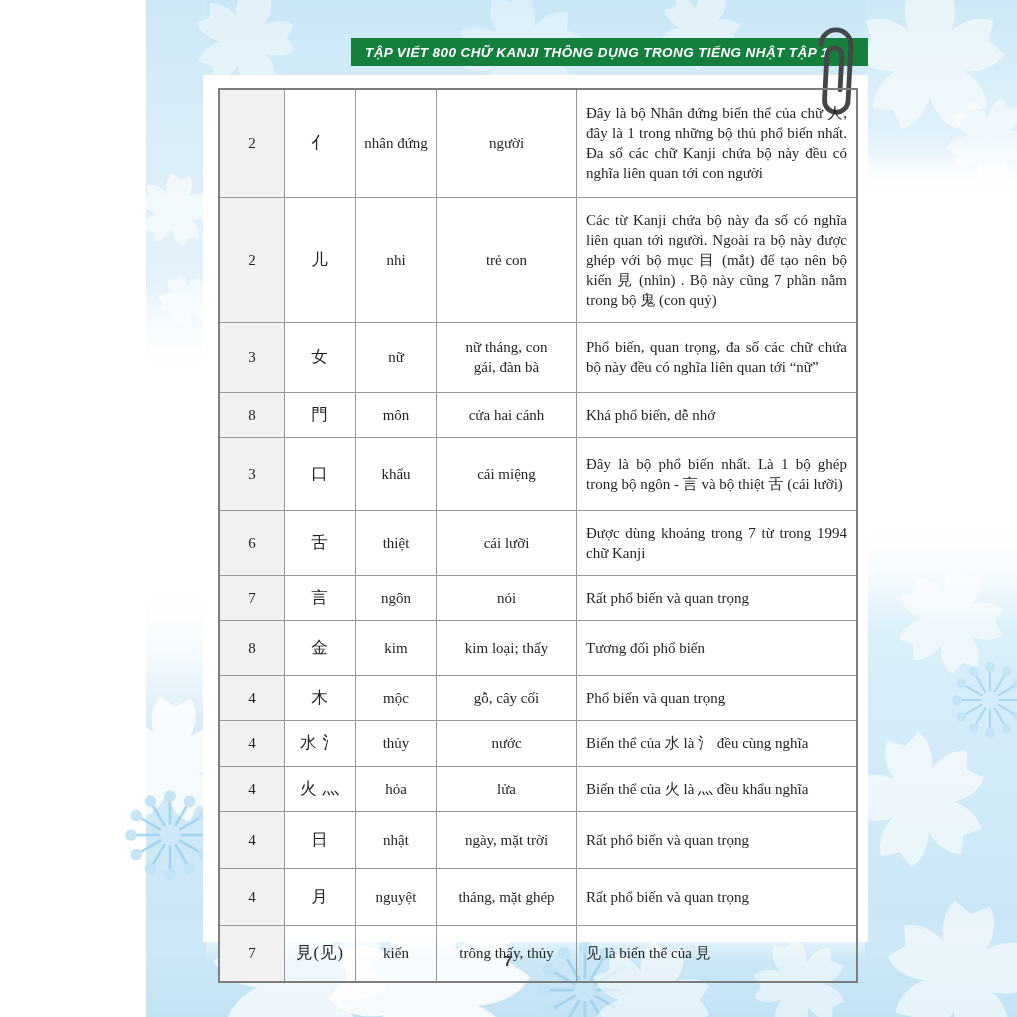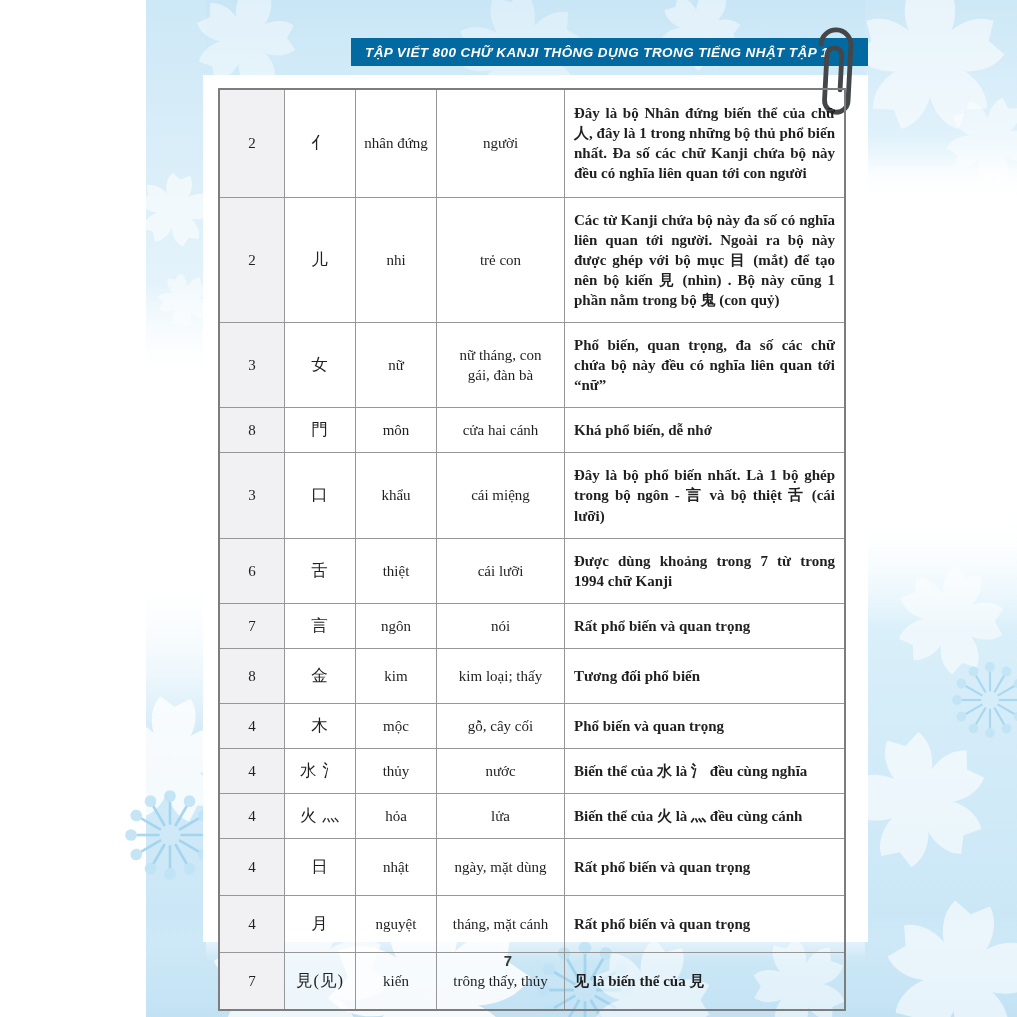--- a/index.html
+++ b/index.html
@@ -11,42 +11,42 @@
   .canvas{position:absolute;inset:0;width:1017px;height:1017px;}
   .backdrop{position:absolute;left:0;top:0;width:1017px;height:1017px;}
   
   .page{
     position:absolute;left:203px;top:75px;width:665px;height:867px;
     background:#ffffff;
   }
   
   .title-bar{
     position:absolute;left:351px;top:38px;width:517px;height:28px;
-    background:#0369a1;display:flex;align-items:center;
+    background:#15803d;display:flex;align-items:center;
   }
   .title-bar span{
     font-family:"Liberation Sans","DejaVu Sans",sans-serif;
     font-weight:bold;font-style:italic;font-size:13.5px;color:#ffffff;
     letter-spacing:.4px;padding-left:14px;white-space:nowrap;
   }
   
   .paperclip{position:absolute;left:804px;top:8px;width:62px;height:112px;transform:rotate(3deg);}
   
   table.radicals{
     position:absolute;left:218px;top:88px;width:566px;
     border-collapse:collapse;table-layout:fixed;
     font-size:15px;color:#1f1f1f;line-height:1.34;
   }
   table.radicals{border:2px solid #7d7d7d;}
   table.radicals td{border:1px solid #979797;overflow:hidden;}
   td.c-strokes{width:62px;text-align:center;background:#f1f1f3;}
   td.c-kanji{width:68px;text-align:center;font-size:16.5px;letter-spacing:1px;}
   td.c-name{width:72px;text-align:center;padding:12px 4px;}
-  td.c-meaning{width:103px;text-align:center;padding:2px 12px;}
-  td.c-note{width:261px;text-align:justify;padding:12px 9px;vertical-align:middle;font-weight:bold;}
+  td.c-meaning{width:103px;text-align:center;padding:2px 18px;}
+  td.c-note{width:261px;text-align:justify;padding:12px 9px;vertical-align:middle;}
   tbody tr:nth-child(1){height:108px}
   tbody tr:nth-child(2){height:112px}
   tbody tr:nth-child(3){height:70px}
   tbody tr:nth-child(4){height:42px}
   tbody tr:nth-child(5){height:73px}
   tbody tr:nth-child(6){height:57px}
   tbody tr:nth-child(7){height:40px}
   tbody tr:nth-child(8){height:55px}
   tbody tr:nth-child(9){height:38px}
   tbody tr:nth-child(10){height:39px}
@@ -170,21 +170,21 @@
           <td class="c-kanji">亻</td>
           <td class="c-name">nhân đứng</td>
           <td class="c-meaning">người</td>
           <td class="c-note">Đây là bộ Nhân đứng biến thể của chữ 人, đây là 1 trong những bộ thủ phổ biến nhất. Đa số các chữ Kanji chứa bộ này đều có nghĩa liên quan tới con người</td>
         </tr>
         <tr>
           <td class="c-strokes">2</td>
           <td class="c-kanji">儿</td>
           <td class="c-name">nhi</td>
           <td class="c-meaning">trẻ con</td>
-          <td class="c-note">Các từ Kanji chứa bộ này đa số có nghĩa liên quan tới người. Ngoài ra bộ này được ghép với bộ mục 目 (mắt) để tạo nên bộ kiến 見 (nhìn) . Bộ này cũng 1 phần nằm trong bộ 鬼 (con quỷ)</td>
+          <td class="c-note">Các từ Kanji chứa bộ này đa số có nghĩa liên quan tới người. Ngoài ra bộ này được ghép với bộ mục 目 (mắt) để tạo nên bộ kiến 見 (nhìn) . Bộ này cũng 7 phần nằm trong bộ 鬼 (con quỷ)</td>
         </tr>
         <tr>
           <td class="c-strokes">3</td>
           <td class="c-kanji">女</td>
           <td class="c-name">nữ</td>
           <td class="c-meaning">nữ tháng, con gái, đàn bà</td>
           <td class="c-note">Phổ biến, quan trọng, đa số các chữ chứa bộ này đều có nghĩa liên quan tới “nữ”</td>
         </tr>
         <tr>
           <td class="c-strokes">8</td>
@@ -233,34 +233,34 @@
           <td class="c-kanji">水 氵</td>
           <td class="c-name">thủy</td>
           <td class="c-meaning">nước</td>
           <td class="c-note">Biến thể của 水 là 氵 đều cùng nghĩa</td>
         </tr>
         <tr>
           <td class="c-strokes">4</td>
           <td class="c-kanji">火 灬</td>
           <td class="c-name">hỏa</td>
           <td class="c-meaning">lửa</td>
-          <td class="c-note">Biến thể của 火 là 灬 đều cùng cánh</td>
+          <td class="c-note">Biến thể của 火 là 灬 đều khẩu nghĩa</td>
         </tr>
         <tr>
           <td class="c-strokes">4</td>
           <td class="c-kanji">日</td>
           <td class="c-name">nhật</td>
-          <td class="c-meaning">ngày, mặt dùng</td>
+          <td class="c-meaning">ngày, mặt trời</td>
           <td class="c-note">Rất phổ biến và quan trọng</td>
         </tr>
         <tr>
           <td class="c-strokes">4</td>
           <td class="c-kanji">月</td>
           <td class="c-name">nguyệt</td>
-          <td class="c-meaning">tháng, mặt cánh</td>
+          <td class="c-meaning">tháng, mặt ghép</td>
           <td class="c-note">Rất phổ biến và quan trọng</td>
         </tr>
         <tr>
           <td class="c-strokes">7</td>
           <td class="c-kanji">見(见)</td>
           <td class="c-name">kiến</td>
           <td class="c-meaning">trông thấy, thủy</td>
           <td class="c-note">见 là biến thể của 見</td>
         </tr>
       </tbody>

